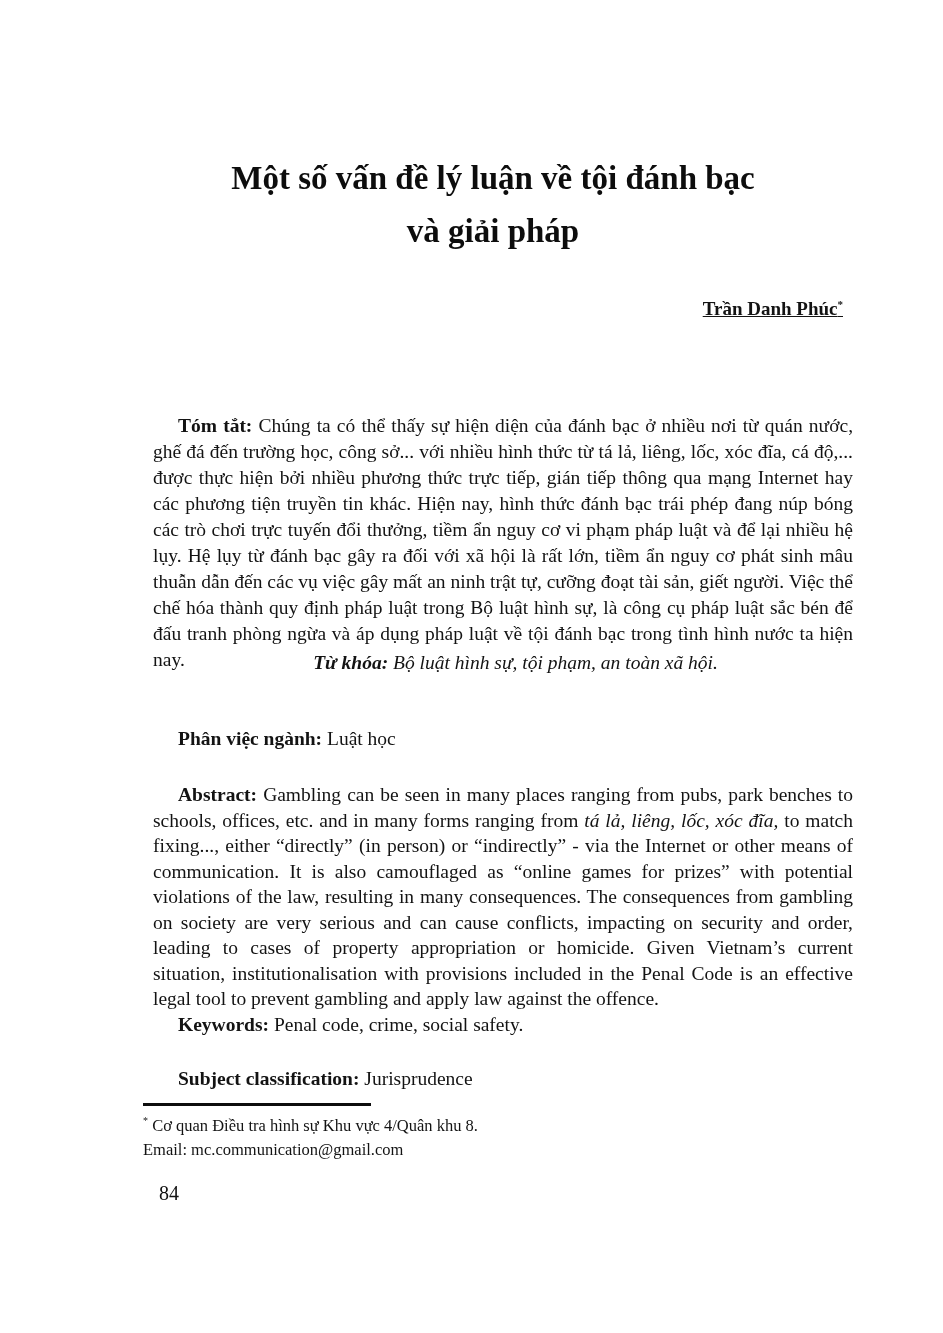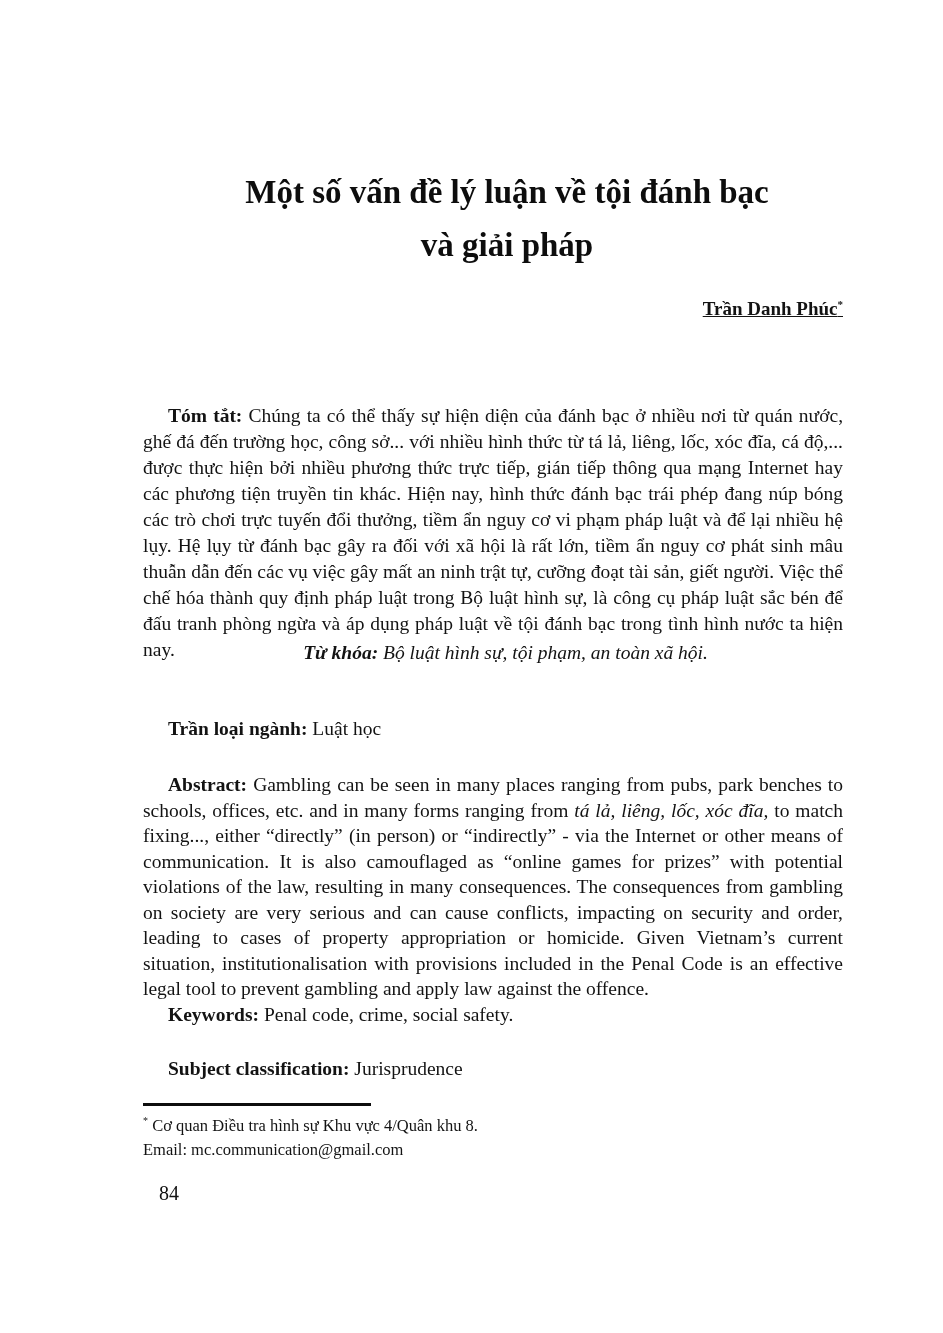--- a/index.html
+++ b/index.html
@@ -25,21 +25,21 @@
     left: 143px;
     top: 0;
     width: 700px;
     height: 1333px;
   }
   .title {
     position: absolute;
     top: 152px;
     left: 0;
     width: 100%;
-    margin: 14px;
+    margin: 0;
     text-align: center;
     font-size: 33px;
     font-weight: bold;
     line-height: 53px;
     color: #0d0d0d;
   }
   .author {
     position: absolute;
     top: 297px;
     left: 0;
@@ -61,21 +61,21 @@
     width: 100%;
     font-size: 19px;
     line-height: 25px;
     padding-left: 25px;
     box-sizing: border-box;
   }
   .para {
     position: absolute;
     left: 0;
     width: 100%;
-    margin: 0;
+    margin: 10px;
     font-size: 19.5px;
     text-align: justify;
     text-indent: 25px;
   }
   .p-vi      { top: 403px;  line-height: 26px; }
   .tukhoa    { top: 640px;  line-height: 26px; text-align: center; font-style: italic; }
   .phanloai  { top: 716px;  line-height: 26px; text-align: left; }
   .p-en      { top: 772px;  line-height: 25.5px; }
   .keywords  { top: 1002px; line-height: 26px; text-align: left; }
   .subject   { top: 1056px; line-height: 26px; text-align: left; }
@@ -119,21 +119,21 @@
 
     <h1 class="title"><span>Một số vấn đề lý luận về tội đánh bạc</span><br><span>và giải pháp</span></h1>
 
     <div class="author"><span>Trần Danh Phúc</span><sup>*</sup></div>
 
 
     <p class="para p-vi"><b>Tóm tắt:</b><span> Chúng ta có thể thấy sự hiện diện của đánh bạc ở nhiều nơi từ quán nước, ghế đá đến trường học, công sở... với nhiều hình thức từ tá lả, liêng, lốc, xóc đĩa, cá độ,... được thực hiện bởi nhiều phương thức trực tiếp, gián tiếp thông qua mạng Internet hay các phương tiện truyền tin khác. Hiện nay, hình thức đánh bạc trái phép đang núp bóng các trò chơi trực tuyến đổi thưởng, tiềm ẩn nguy cơ vi phạm pháp luật và để lại nhiều hệ lụy. Hệ lụy từ đánh bạc gây ra đối với xã hội là rất lớn, tiềm ẩn nguy cơ phát sinh mâu thuẫn dẫn đến các vụ việc gây mất an ninh trật tự, cưỡng đoạt tài sản, giết người. Việc thể chế hóa thành quy định pháp luật trong Bộ luật hình sự, là công cụ pháp luật sắc bén để đấu tranh phòng ngừa và áp dụng pháp luật về tội đánh bạc trong tình hình nước ta hiện nay.</span></p>
 
     <p class="para tukhoa"><b>Từ khóa:</b><span> Bộ luật hình sự, tội phạm, an toàn xã hội.</span></p>
 
-    <p class="para phanloai"><b>Trần loại ngành:</b><span> Luật học</span></p>
+    <p class="para phanloai"><b>Phân việc ngành:</b><span> Luật học</span></p>
 
     <p class="para p-en"><b>Abstract:</b><span> Gambling can be seen in many places ranging from pubs, park benches to schools, offices, etc. and in many forms ranging from </span><em class="it">tá lả, liêng, lốc, xóc đĩa,</em><span> to match fixing..., either “directly” (in person) or “indirectly” - via the Internet or other means of communication. It is also camouflaged as “online games for prizes” with potential violations of the law, resulting in many consequences. The consequences from gambling on society are very serious and can cause conflicts, impacting on security and order, leading to cases of property appropriation or homicide. Given Vietnam’s current situation, institutionalisation with provisions included in the Penal Code is an effective legal tool to prevent gambling and apply law against the offence.</span></p>
 
     <p class="para subject"><b>Subject classification:</b><span> Jurisprudence</span></p>
 
     <p class="para keywords"><b>Keywords:</b><span> Penal code, crime, social safety.</span></p>
 
     <div class="footnote-rule"></div>
 
     <div class="footnote">

